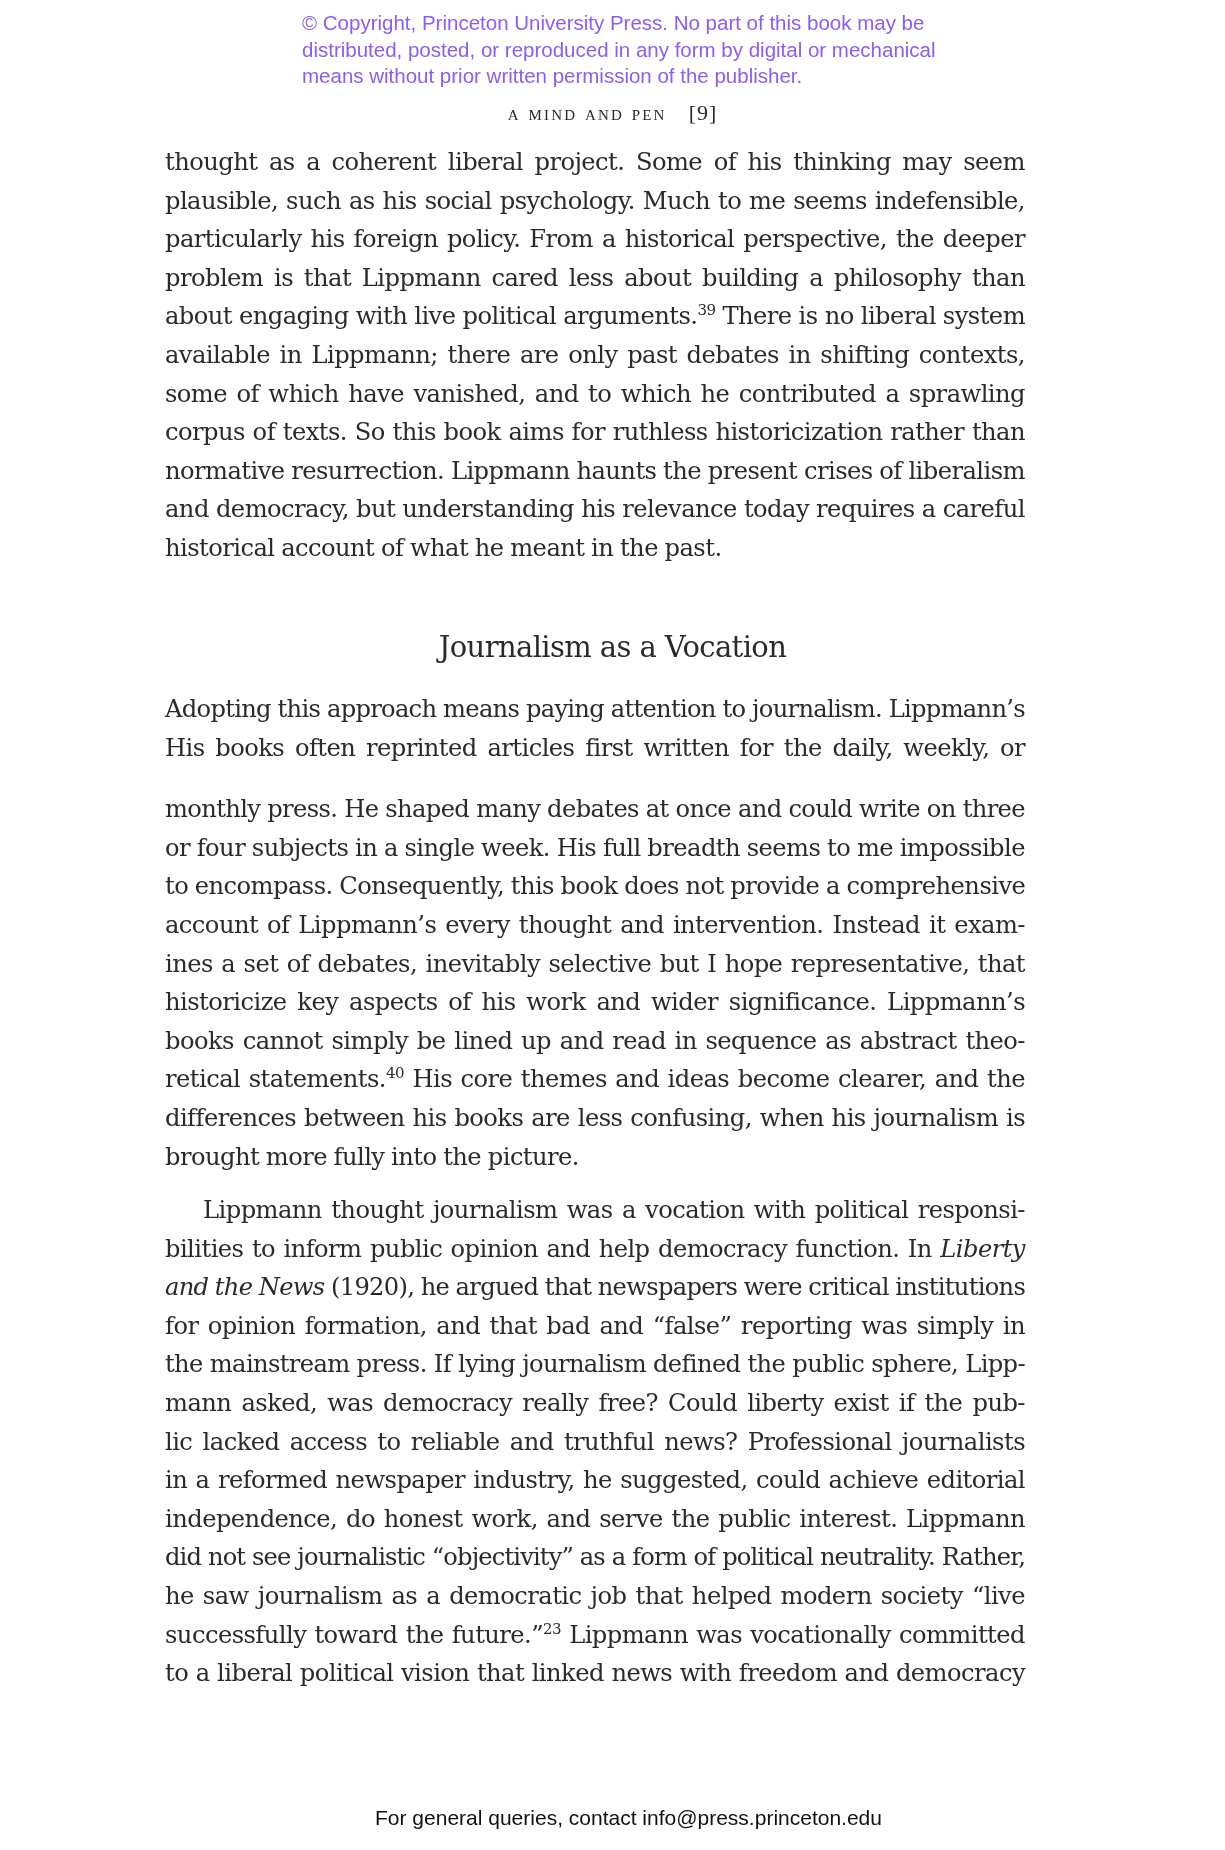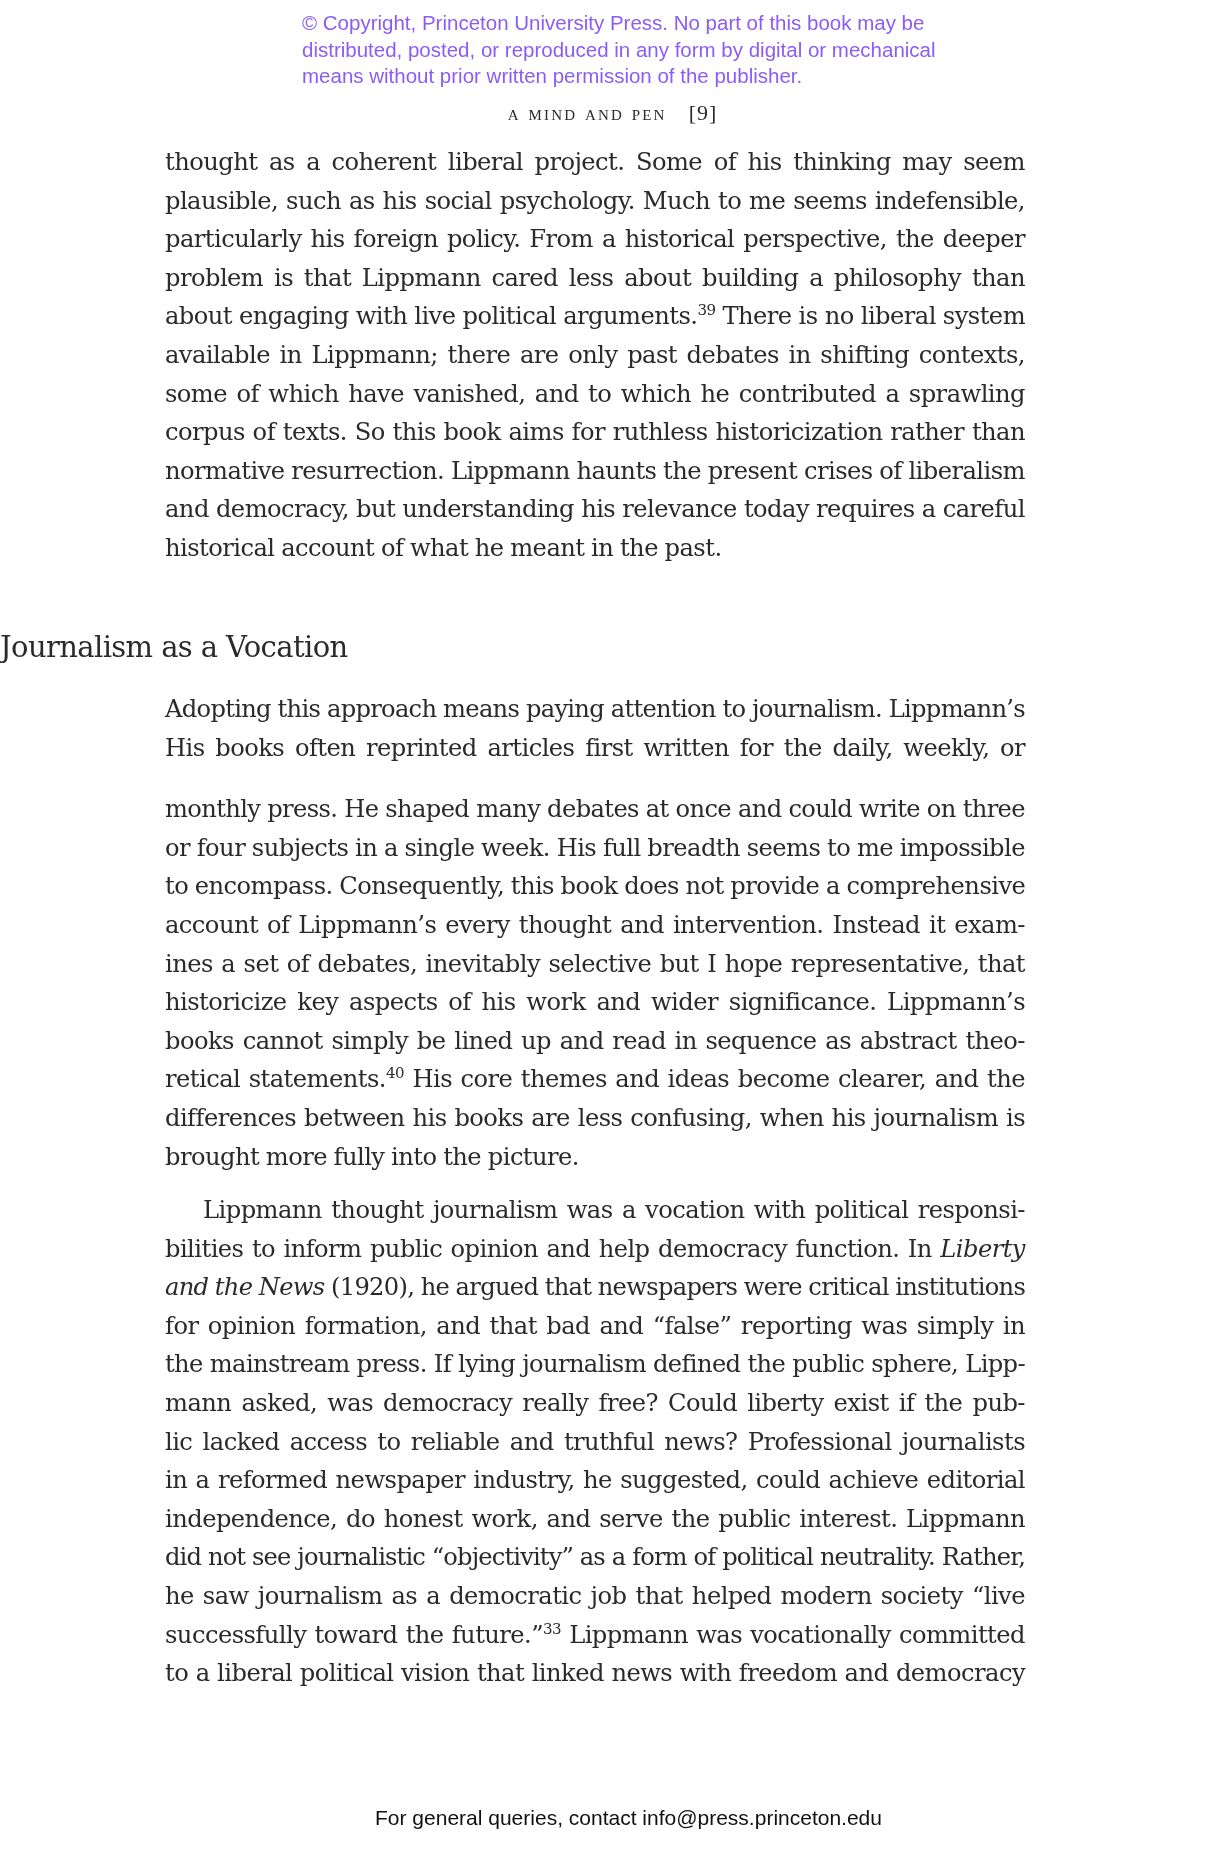--- a/index.html
+++ b/index.html
@@ -24,21 +24,21 @@
   .line {
     display: block; height: 38.6px; line-height: 38.6px;
     text-align: justify; text-align-last: justify; white-space: nowrap;
     letter-spacing: -0.55px; word-spacing: -0.5px;
   }
   .line.last { text-align-last: left; }
   .line.indent { padding-left: 38px; }
   sup { font-size: 15px; line-height: 0; vertical-align: 9px; }
   em { font-style: italic; }
   .heading {
-    position: absolute; left: 0; width: 1225px; top: 630px; 
+    position: absolute; left: 0; width: 1225px; top: 630px; text-align: center;
     font-family: "DejaVu Serif", serif; font-size: 29px; color: #2a2a2a; letter-spacing: -0.6px;
   }
   .footer {
     position: absolute; left: 16px; width: 1225px; top: 1806px; text-align: center;
     font-family: "Liberation Sans", sans-serif; font-size: 21px; color: #111111;
   }
 </style>
 </head>
 <body>
 
@@ -88,17 +88,17 @@
   <span class="line"><span>bilities to inform public opinion and help democracy function. In </span><em>Liberty</em></span>
   <span class="line" style="letter-spacing: -0.71px;"><em>and the News</em><span> (1920), he argued that newspapers were critical institutions</span></span>
   <span class="line">for opinion formation, and that bad and “false” reporting was simply in</span>
   <span class="line" style="letter-spacing: -0.63px;">the mainstream press. If lying journalism defined the public sphere, Lipp-</span>
   <span class="line">mann asked, was democracy really free? Could liberty exist if the pub-</span>
   <span class="line">lic lacked access to reliable and truthful news? Professional journalists</span>
   <span class="line">in a reformed newspaper industry, he suggested, could achieve editorial</span>
   <span class="line">independence, do honest work, and serve the public interest. Lippmann</span>
   <span class="line" style="letter-spacing: -0.87px;">did not see journalistic “objectivity” as a form of political neutrality. Rather,</span>
   <span class="line">he saw journalism as a democratic job that helped modern society “live</span>
-  <span class="line"><span>successfully toward the future.”</span><sup>33</sup><span> Lippmann was vocationally committed</span></span>
+  <span class="line"><span>successfully toward the future.”</span><sup>23</sup><span> Lippmann was vocationally committed</span></span>
   <span class="line">to a liberal political vision that linked news with freedom and democracy</span>
 </div>
 
 <div class="footer">For general queries, contact info@press.princeton.edu</div>
 
 </body></html>

